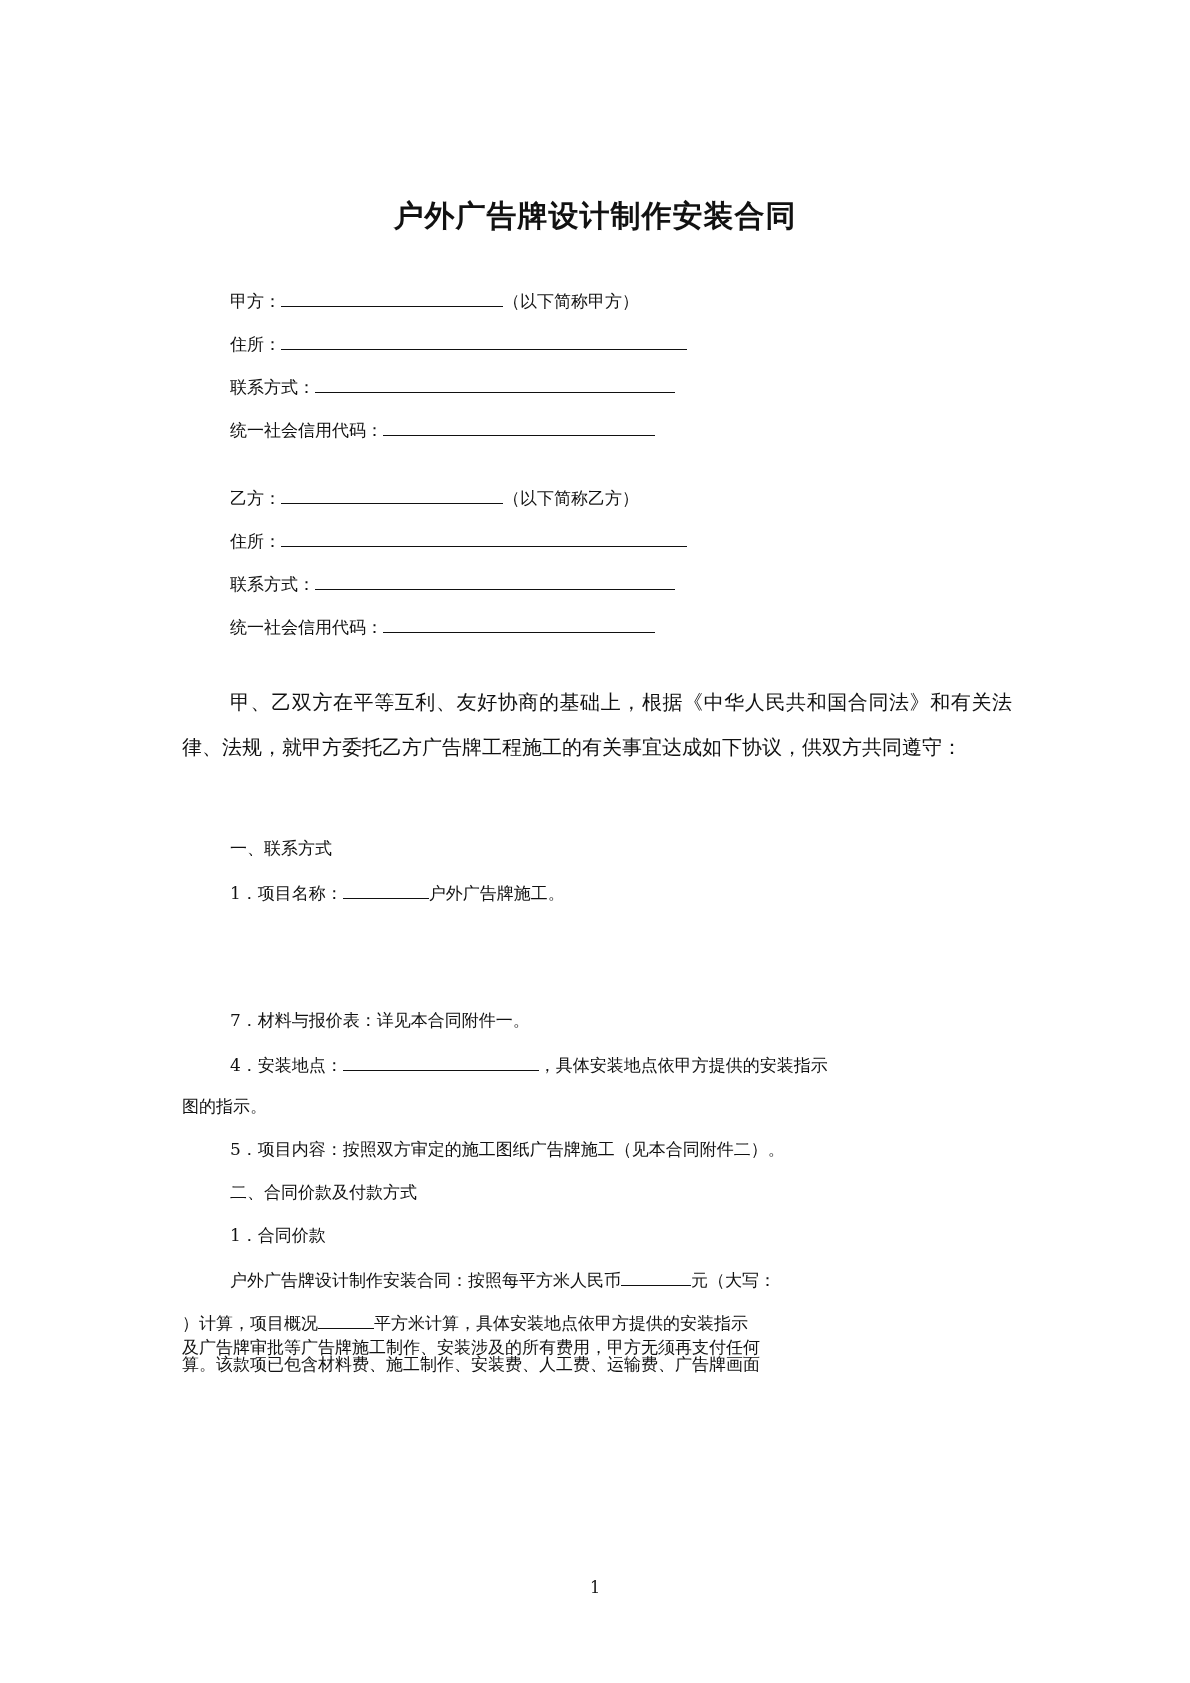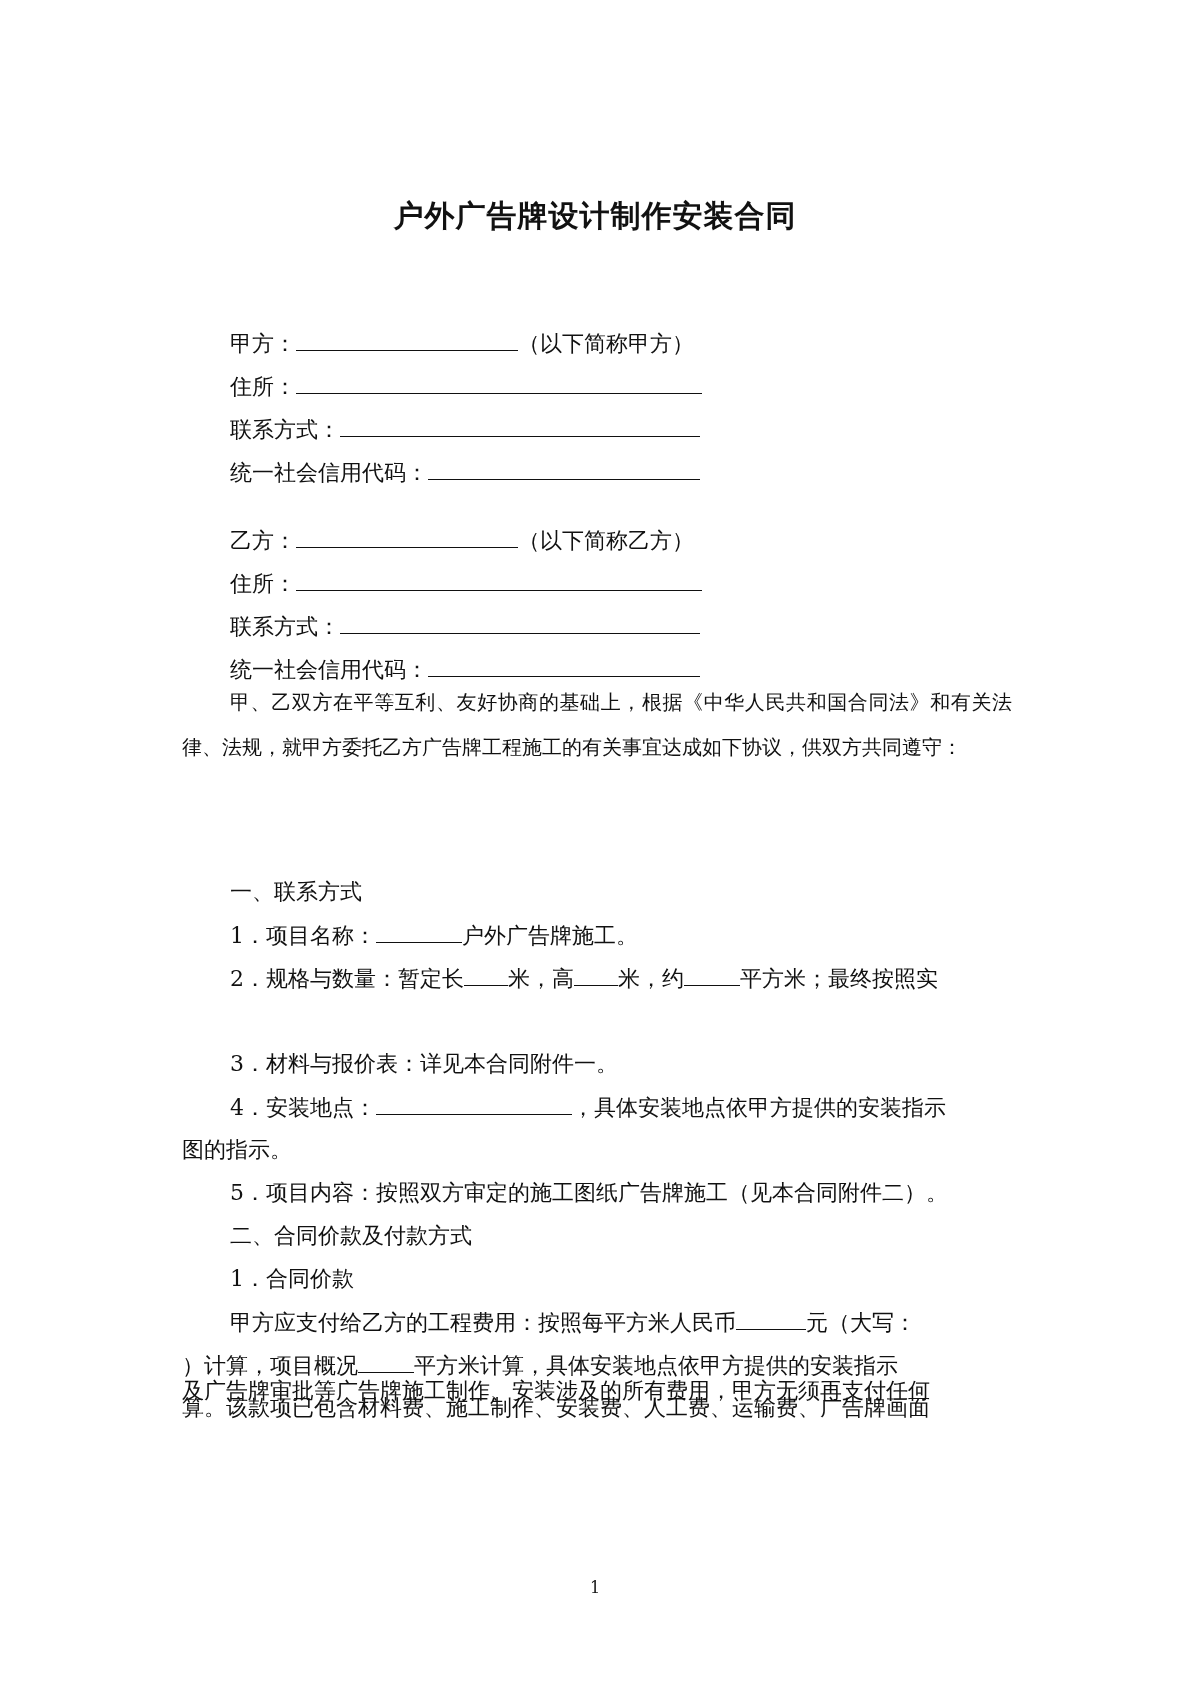--- a/index.html
+++ b/index.html
@@ -2,21 +2,21 @@
 <html><head>
   <meta charset="utf-8">
   <style>
     html, body { margin: 0; padding: 0; background: #ffffff; }
     body { width: 1190px; height: 1683px; position: relative; overflow: hidden;
            font-family: "DejaVu Serif", "Liberation Serif", serif; color: #111; }
     .page { position: absolute; left: 0; top: 0; width: 940px; height: 1683px; }
     .title { position: absolute; top: 196px; left: 0; width: 1190px; text-align: center;
              font-family: "DejaVu Sans", "Liberation Sans", sans-serif; font-weight: bold;
              font-size: 30px; letter-spacing: 1px; }
-    .line { position: absolute; font-size: 22px; line-height: 30px; white-space: nowrap; margin-top: 44px; }
+    .line { position: absolute; font-size: 17px; line-height: 30px; white-space: nowrap; }
     .blank { display: inline-block; border-bottom: 1.5px solid #111; height: 22px; vertical-align: baseline; }
     .party .line { left: 230px; }
     .para { position: absolute; left: 182px; width: 830px; font-size: 20px; line-height: 45px;
             text-align: justify; }
     .indent { text-indent: 48px; }
     .pagenum { position: absolute; top: 1578px; left: 0; width: 1190px; text-align: center;
                font-size: 16px; }
   </style>
 </head>
 <body>
@@ -56,38 +56,35 @@
   </div>
 
   <div class="para indent" style="top:680px;">甲、乙双方在平等互利、友好协商的基础上，根据《中华人民共和国合同法》和有关法律、法规，就甲方委托乙方广告牌工程施工的有关事宜达成如下协议，供双方共同遵守：</div>
 
   <div class="line" style="top:833px; left:230px;">一、联系方式</div>
 
   <div class="line" style="top:876px; left:230px;">
     <span>1．项目名称：</span><span class="blank" style="width:86px;"></span><span>户外广告牌施工。</span>
   </div>
 
-  <div class="line" style="top:919px; left:230px;">
-    <span>2．规格与数量：暂定长</span><span class="blank" style="width:44px;"></span><span>米，高</span><span class="blank" style="width:44px;"></span><span>米，约</span><span class="blank" style="width:56px;"></span><span>平方米；最终按照实</span>
-  </div>
 
-  <div class="line" style="top:1005px; left:230px;">3．材料与报价表：详见本合同附件一。</div>
+  <div class="line" style="top:1005px; left:230px;">7．材料与报价表：详见本合同附件一。</div>
 
   <div class="line" style="top:1048px; left:230px;">
     <span>4．安装地点：</span><span class="blank" style="width:196px;"></span><span>，具体安装地点依甲方提供的安装指示</span>
   </div>
   <div class="line" style="top:1091px; left:182px;">图的指示。</div>
 
   <div class="line" style="top:1134px; left:230px;">5．项目内容：按照双方审定的施工图纸广告牌施工（见本合同附件二）。</div>
 
   <div class="line" style="top:1177px; left:230px;">二、合同价款及付款方式</div>
   <div class="line" style="top:1220px; left:230px;">1．合同价款</div>
 
   <div class="line" style="top:1263px; left:230px;">
-    <span>甲方应支付给乙方的工程费用：按照每平方米人民币</span><span class="blank" style="width:70px;"></span><span>元（大写：</span>
+    <span>户外广告牌设计制作安装合同：按照每平方米人民币</span><span class="blank" style="width:70px;"></span><span>元（大写：</span>
   </div>
   <div class="line" style="top:1306px; left:182px;">
     <span>）计算，项目概况</span><span class="blank" style="width:56px;"></span><span>平方米计算，具体安装地点依甲方提供的安装指示</span>
   </div>
   <div class="line" style="top:1349px; left:182px;">算。该款项已包含材料费、施工制作、安装费、人工费、运输费、广告牌画面</div>
   <div class="line" style="top:1332px; left:182px;">及广告牌审批等广告牌施工制作、安装涉及的所有费用，甲方无须再支付任何</div>
 
   <div class="pagenum">1</div>
 </div>
 

